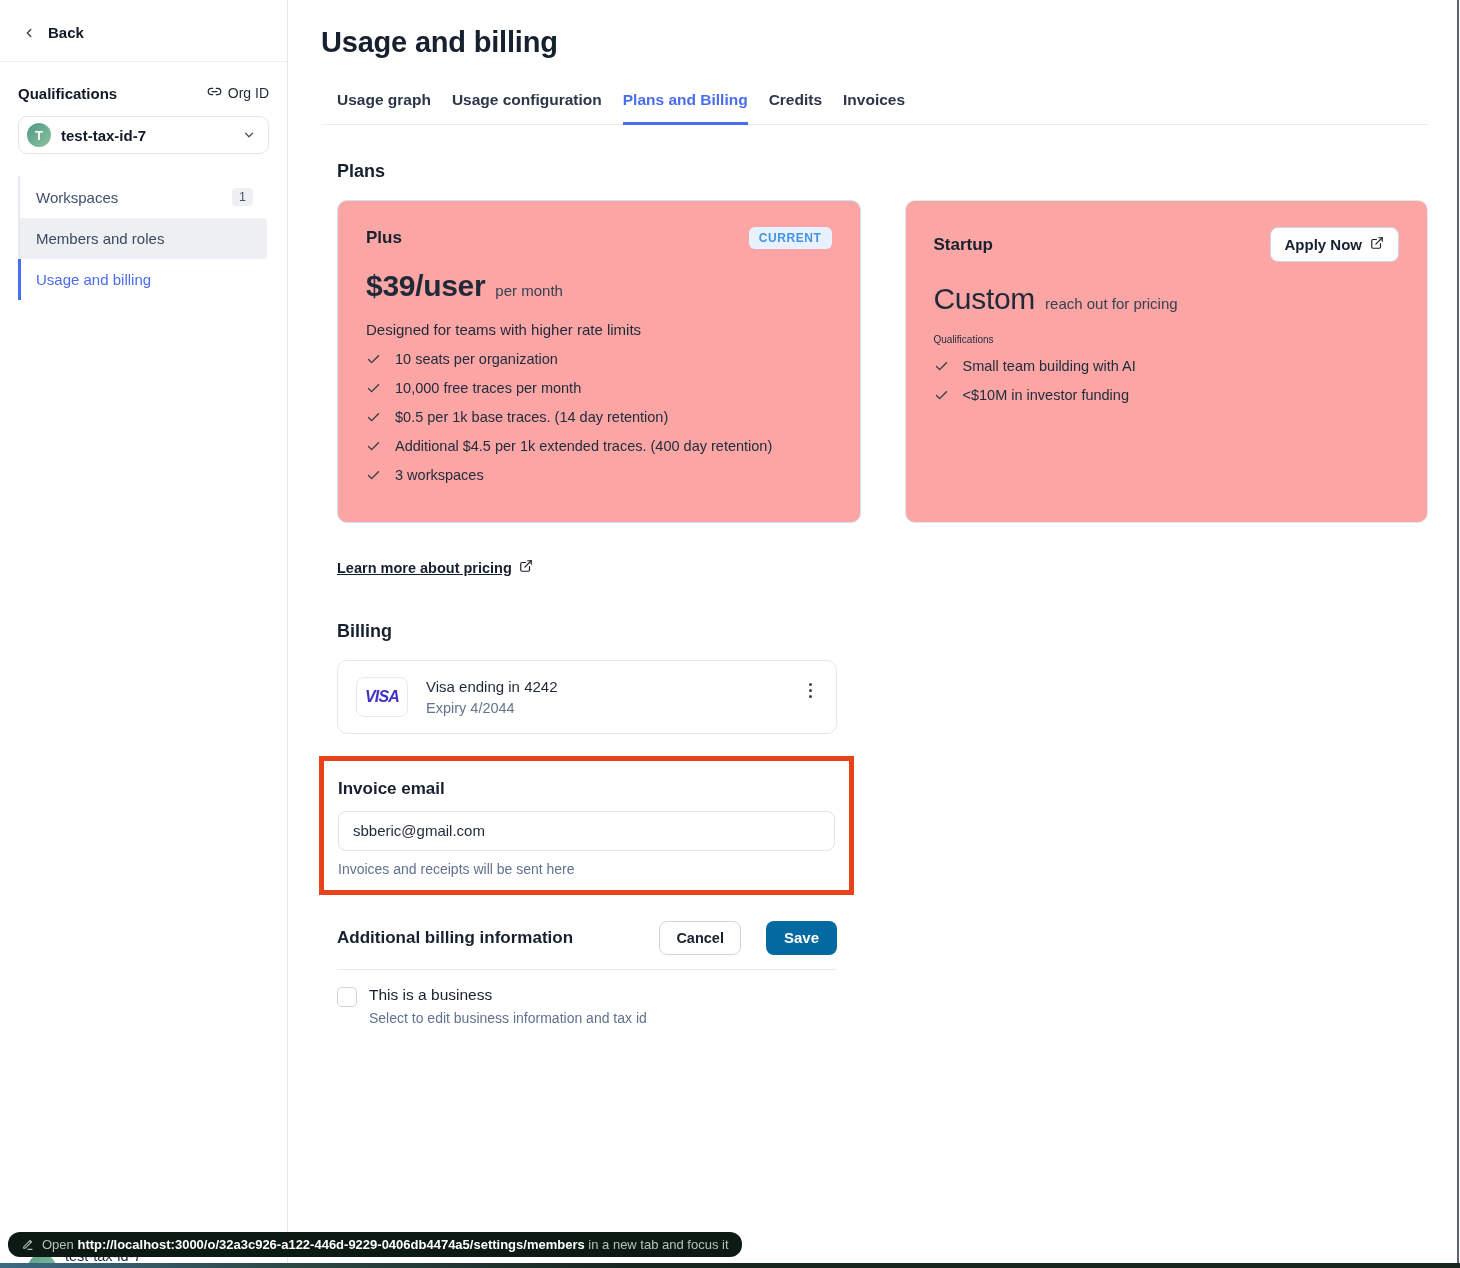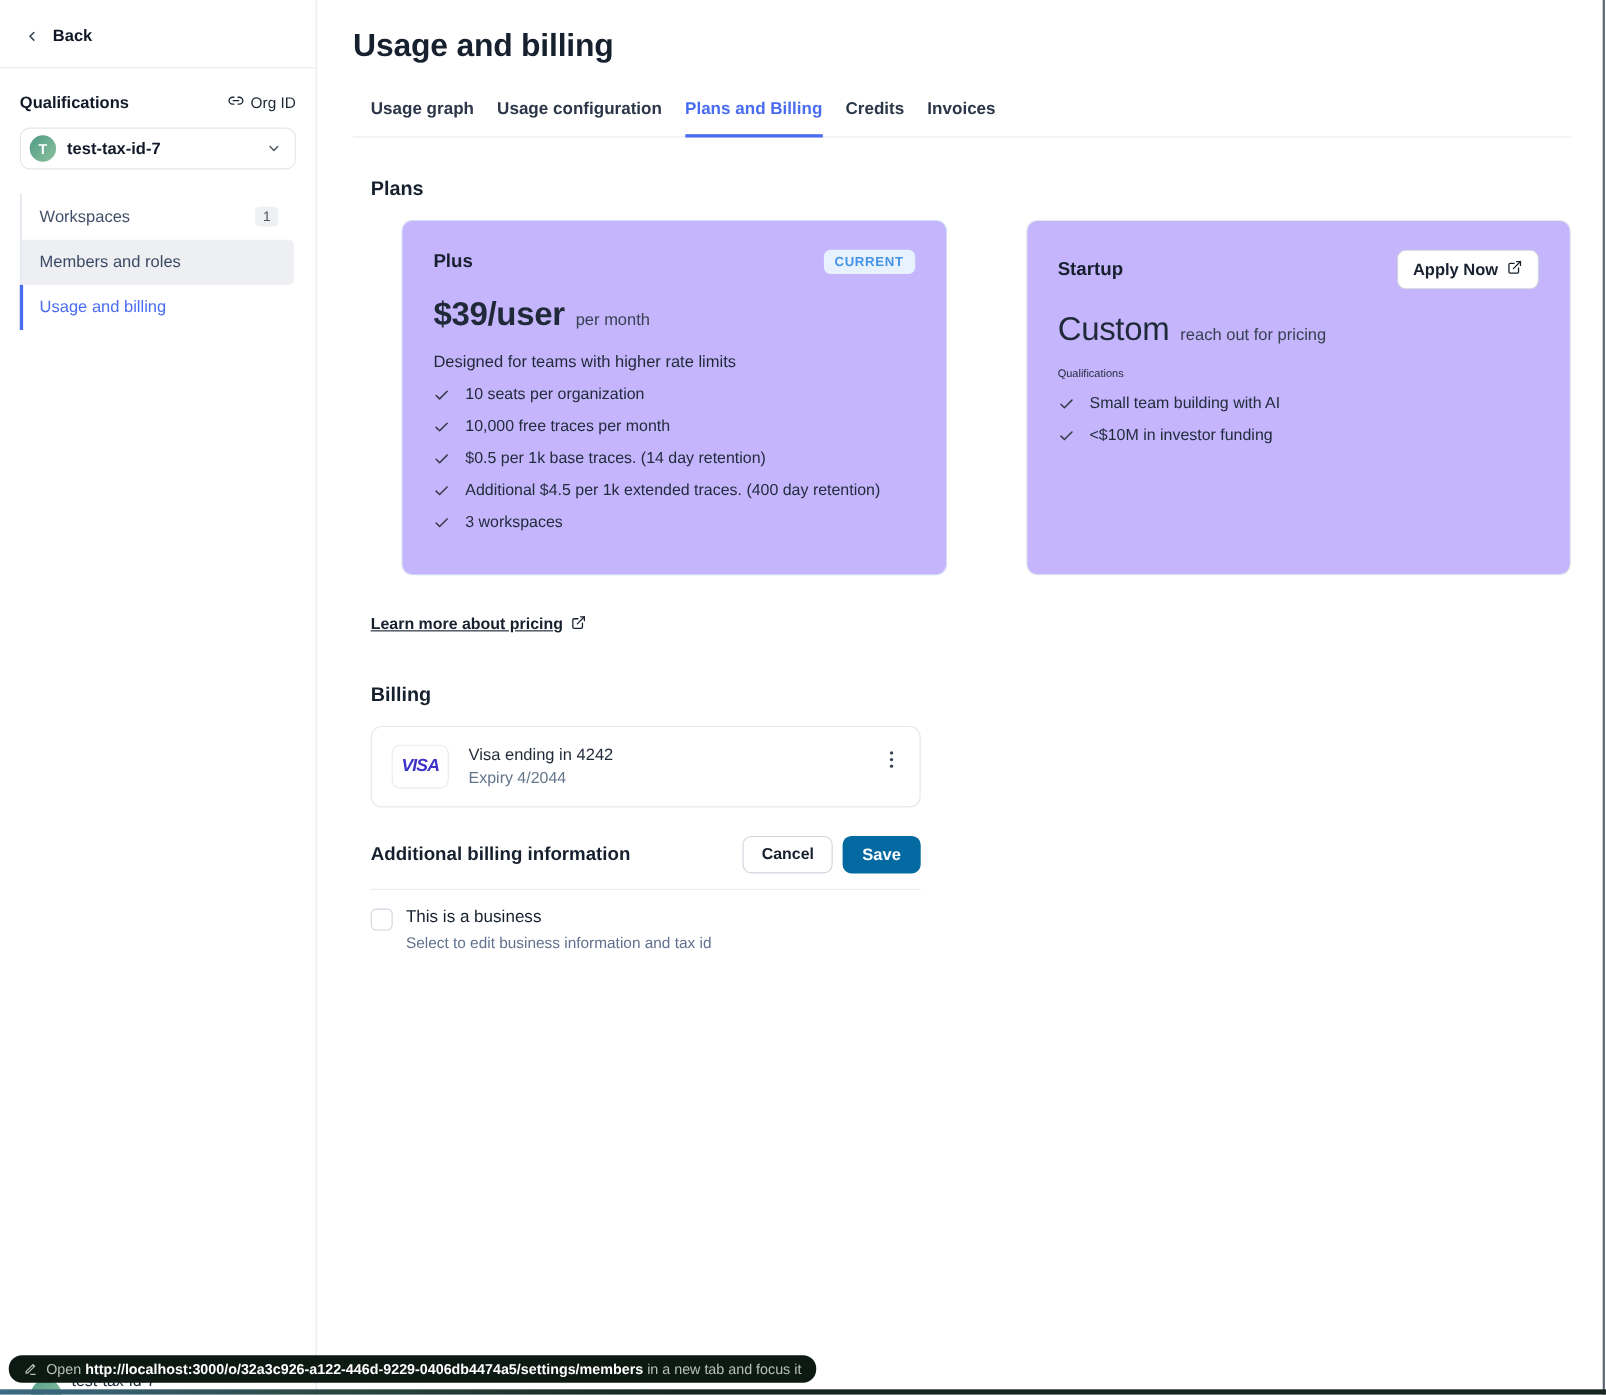--- a/index.html
+++ b/index.html
@@ -57,21 +57,21 @@
   .tabs { display:flex; margin-top:32px; border-bottom:1px solid #e8ebf0; padding-left:16px; }
   .tab {
     font-size:15.5px; font-weight:600; color:#2b3648; padding-bottom:13px; margin-right:21px;
     cursor:pointer; border-bottom:3px solid transparent; margin-bottom:-1px;
   }
   .tab.active { color:#4a6cf0; border-bottom-color:#4a6cf0; }
   .content { padding-left:16px; }
   .section-title { font-size:18px; font-weight:600; color:#16202e; }
   .plans-title { margin-top:36px; }
   .cards-row { display:flex; gap:44px; margin-top:18px; }
-  .plan-card { width:568px; min-height:286px; border-radius:10px; padding:26px 28px; background:#c4b5fd;margin-left:28px; }
+  .plan-card { width:568px; min-height:286px; border-radius:10px; padding:26px 28px; background:#fca5a5; }
   .plan-card.current { border:1px solid #d2dff4; }
   .plan-card.other { border:1px solid #e4e7ec; }
   .card-head { display:flex; align-items:center; justify-content:space-between; }
   .plan-name { font-size:17px; font-weight:700; color:#16202e; }
   .current-badge {
     background:#e8f2fe; color:#4593e6; font-size:12px; font-weight:700; letter-spacing:0.6px;
     padding:4px 10px; border-radius:6px;
   }
   .price-row { margin-top:20px; display:flex; align-items:baseline; gap:10px; }
   .price-big { font-size:30px; font-weight:600; color:#1f2937; letter-spacing:-0.3px; }
@@ -115,21 +115,21 @@
   .invoice-input {
     margin-top:12px; width:499px; max-width:100%; height:40px; border:1px solid #dfe3eb; border-radius:8px;
     padding:0 14px; font-size:15px; color:#1f2937; font-family:inherit; outline:none; display:block;
   }
   .invoice-helper { margin-top:10px; font-size:14px; color:#61718f; }
   .addl-row {
     margin-top:26px; width:500px; display:flex; align-items:center; justify-content:space-between;
     padding-bottom:14px; border-bottom:1px solid #e8ebf0;
   }
   .addl-title { font-size:17px; font-weight:700; color:#16202e; }
-  .addl-buttons { display:flex; gap:9px; }
+  .addl-buttons { display:flex; gap:25px; }
   .btn-cancel {
     border:1px solid #d0d5dd; background:#fff; border-radius:8px; padding:8px 16px;
     font-size:14.5px; font-weight:600; color:#16202e; cursor:pointer; font-family:inherit;
   }
   .btn-save {
     border:none; background:#0369a1; border-radius:8px; padding:8px 18px;
     font-size:15px; font-weight:600; color:#fff; cursor:pointer; font-family:inherit;
   }
   .biz-row { margin-top:16px; display:flex; gap:12px; align-items:flex-start; }
   .checkbox {
@@ -340,20 +340,25 @@
         <div class="pay-label">Visa ending in 4242</div>
         <div class="pay-expiry">Expiry 4/2044</div>
       </span>
       <span class="kebab">
           <i></i>
           <i></i>
           <i></i>
         </span>
     </div>
 
+    <div class="annotation">
+      <div class="invoice-label">Invoice email</div>
+      <input class="invoice-input" type="text" value="sbberic@gmail.com" style="">
+      <div class="invoice-helper">Invoices and receipts will be sent here</div>
+    </div>
 
     <div class="addl-row">
       <span class="addl-title">Additional billing information</span>
       <span class="addl-buttons">
         <button class="btn-cancel">Cancel</button>
         <button class="btn-save">Save</button>
       </span>
     </div>
 
     <div class="biz-row">

